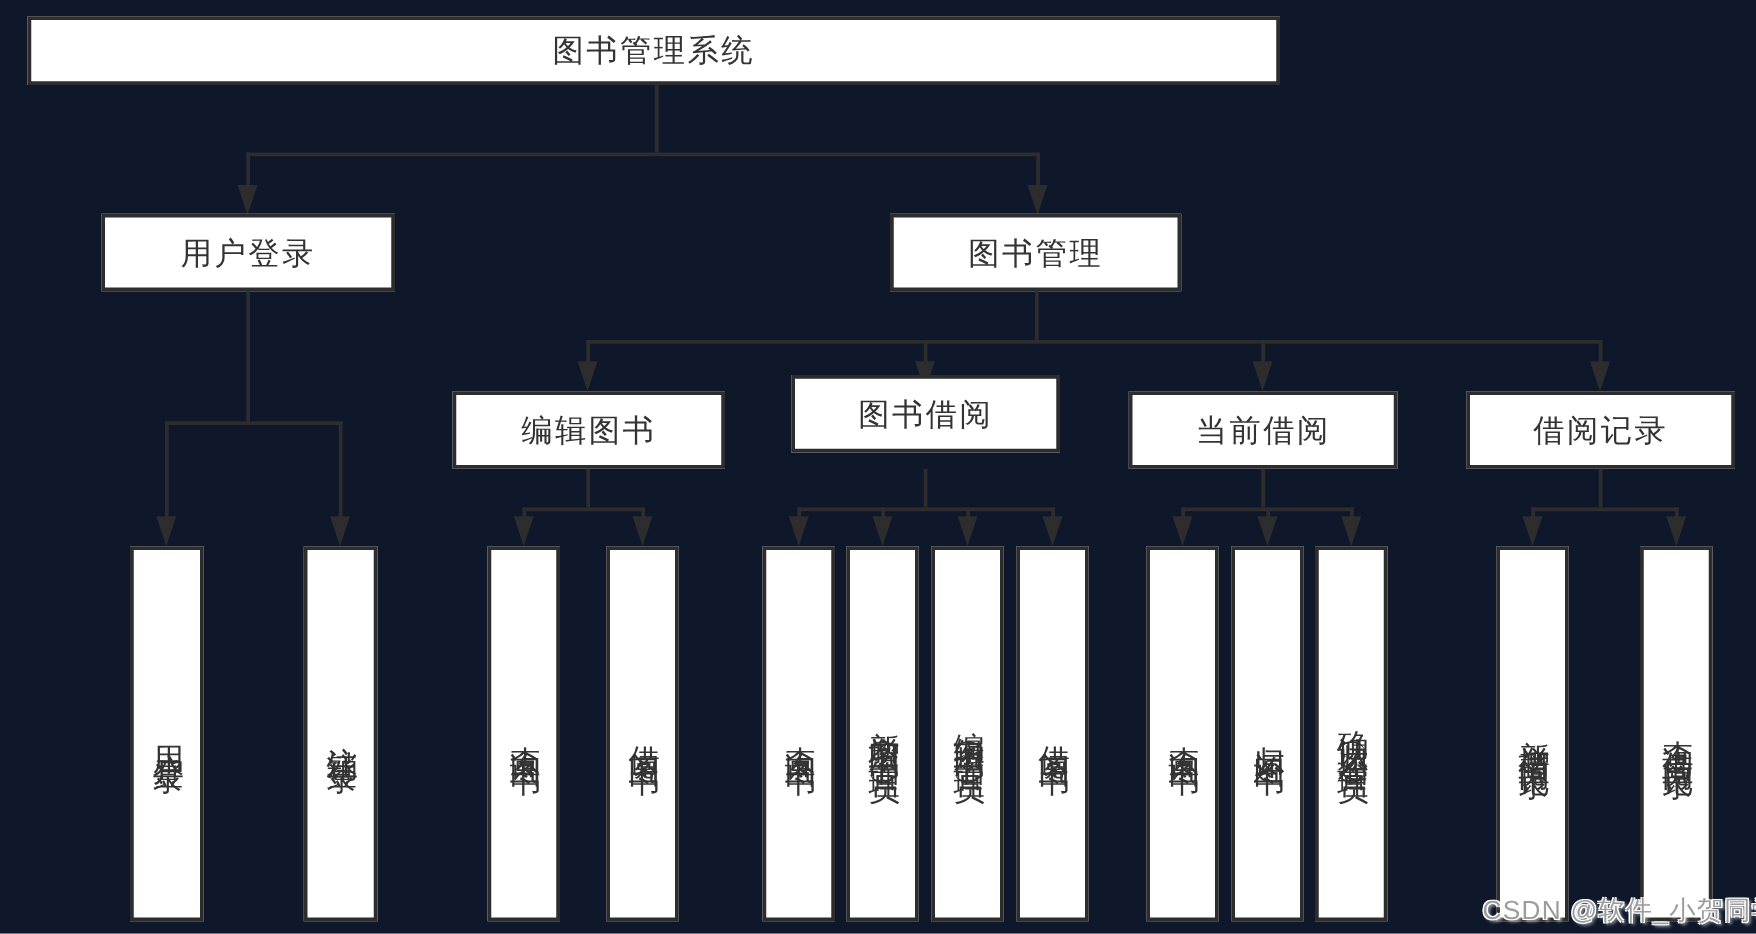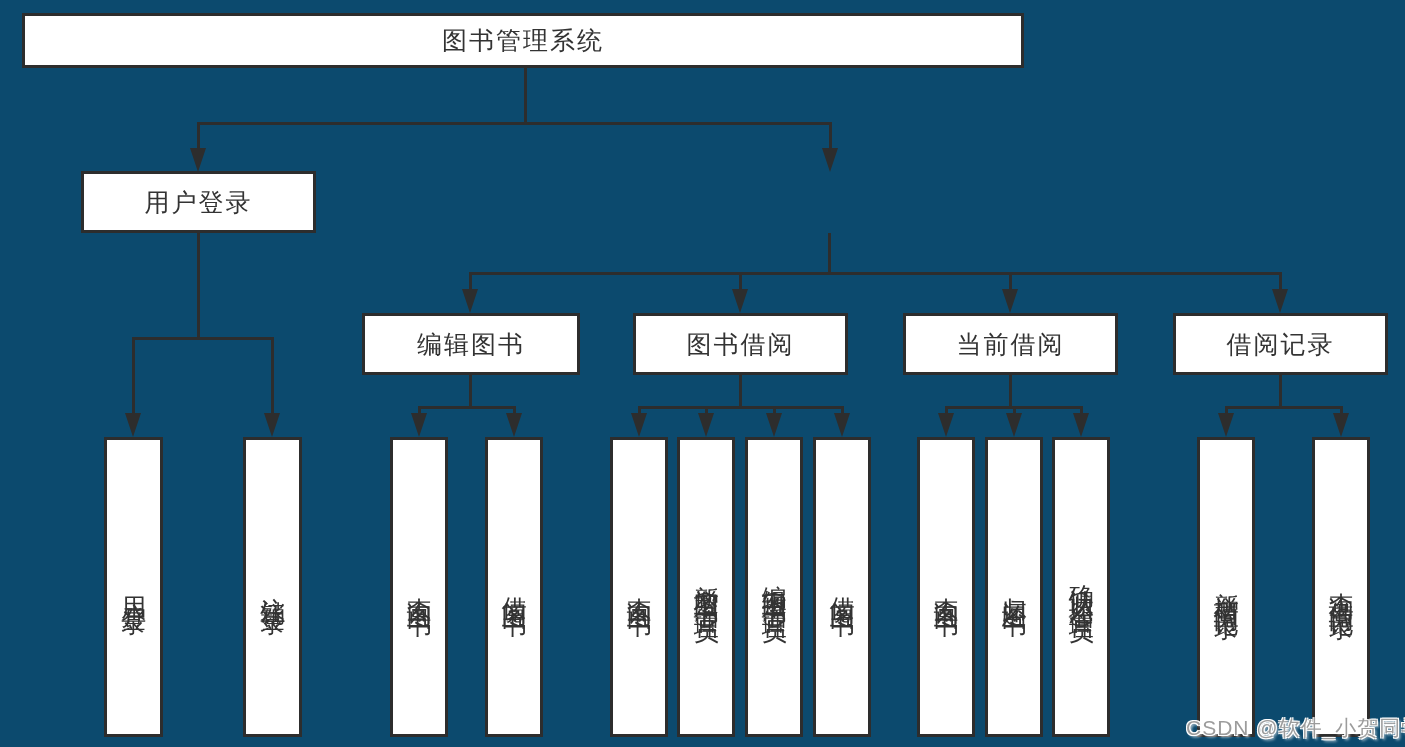--- a/index.html
+++ b/index.html
@@ -1,17 +1,17 @@
 <!DOCTYPE html>
 <html><head>
 <meta charset="utf-8">
 <style>
   html,body { margin:0; padding:0; background:#ffffff; }
   .stage {
-    position:relative; width:1405px; height:747px; background:#0c4a6e;
+    position:relative; width:1405px; height:747px; background:#0f172a;
     overflow:hidden;
     font-family:"Liberation Sans","DejaVu Sans",sans-serif;
   }
   .box {
     position:absolute; box-sizing:border-box; background:#ffffff;
     border:3px solid #2d2d2d; color:#333333;
     display:flex; align-items:center; justify-content:center;
   }
   .hbox { font-size:25px; letter-spacing:2px; white-space:nowrap; }
   .vbox {
@@ -40,41 +40,42 @@
   <div class="box hbox" style="left:22px;top:13px;width:1002px;height:55px">图书管理系统</div>
 
   <div class="vl" style="left:524px;top:68px;height:54px"></div>
   <div class="hl" style="left:197px;top:122px;width:634px"></div>
   <div class="vl" style="left:197px;top:122px;height:28px"></div>
   <div class="arr" style="left:190px;top:148px"></div>
   <div class="vl" style="left:829px;top:122px;height:28px"></div>
   <div class="arr" style="left:822px;top:148px"></div>
 
   <div class="box hbox" style="left:81px;top:171px;width:235px;height:62px">用户登录</div>
+  <div class="box hbox" style="left:712px;top:171px;width:233px;height:62px">图书管理</div>
 
   <div class="vl" style="left:197px;top:233px;height:104px"></div>
   <div class="hl" style="left:132px;top:337px;width:142px"></div>
   <div class="vl" style="left:132px;top:337px;height:78px"></div>
   <div class="arr" style="left:125px;top:413px"></div>
   <div class="vl" style="left:271px;top:337px;height:78px"></div>
   <div class="arr" style="left:264px;top:413px"></div>
 
   <div class="vl" style="left:828px;top:233px;height:41px"></div>
   <div class="hl" style="left:469px;top:272px;width:812px"></div>
   <div class="vl" style="left:469px;top:272px;height:20px"></div>
   <div class="arr" style="left:462px;top:289px"></div>
   <div class="vl" style="left:739px;top:272px;height:20px"></div>
   <div class="arr" style="left:732px;top:289px"></div>
   <div class="vl" style="left:1009px;top:272px;height:20px"></div>
   <div class="arr" style="left:1002px;top:289px"></div>
   <div class="vl" style="left:1279px;top:272px;height:20px"></div>
   <div class="arr" style="left:1272px;top:289px"></div>
 
   <div class="box hbox" style="left:362px;top:313px;width:218px;height:62px">编辑图书</div>
-  <div class="box hbox" style="left:633px;top:313px;width:215px;height:62px">图书借阅</div>
+  <div class="box hbox" style="left:633px;top:300px;width:215px;height:62px">图书借阅</div>
   <div class="box hbox" style="left:903px;top:313px;width:215px;height:62px">当前借阅</div>
   <div class="box hbox" style="left:1173px;top:313px;width:215px;height:62px">借阅记录</div>
 
   <div class="vl" style="left:469px;top:375px;height:31px"></div>
   <div class="hl" style="left:418px;top:406px;width:97px"></div>
   <div class="vl" style="left:418px;top:406px;height:10px"></div>
   <div class="arr" style="left:411px;top:413px"></div>
   <div class="vl" style="left:513px;top:406px;height:10px"></div>
   <div class="arr" style="left:506px;top:413px"></div>
 

